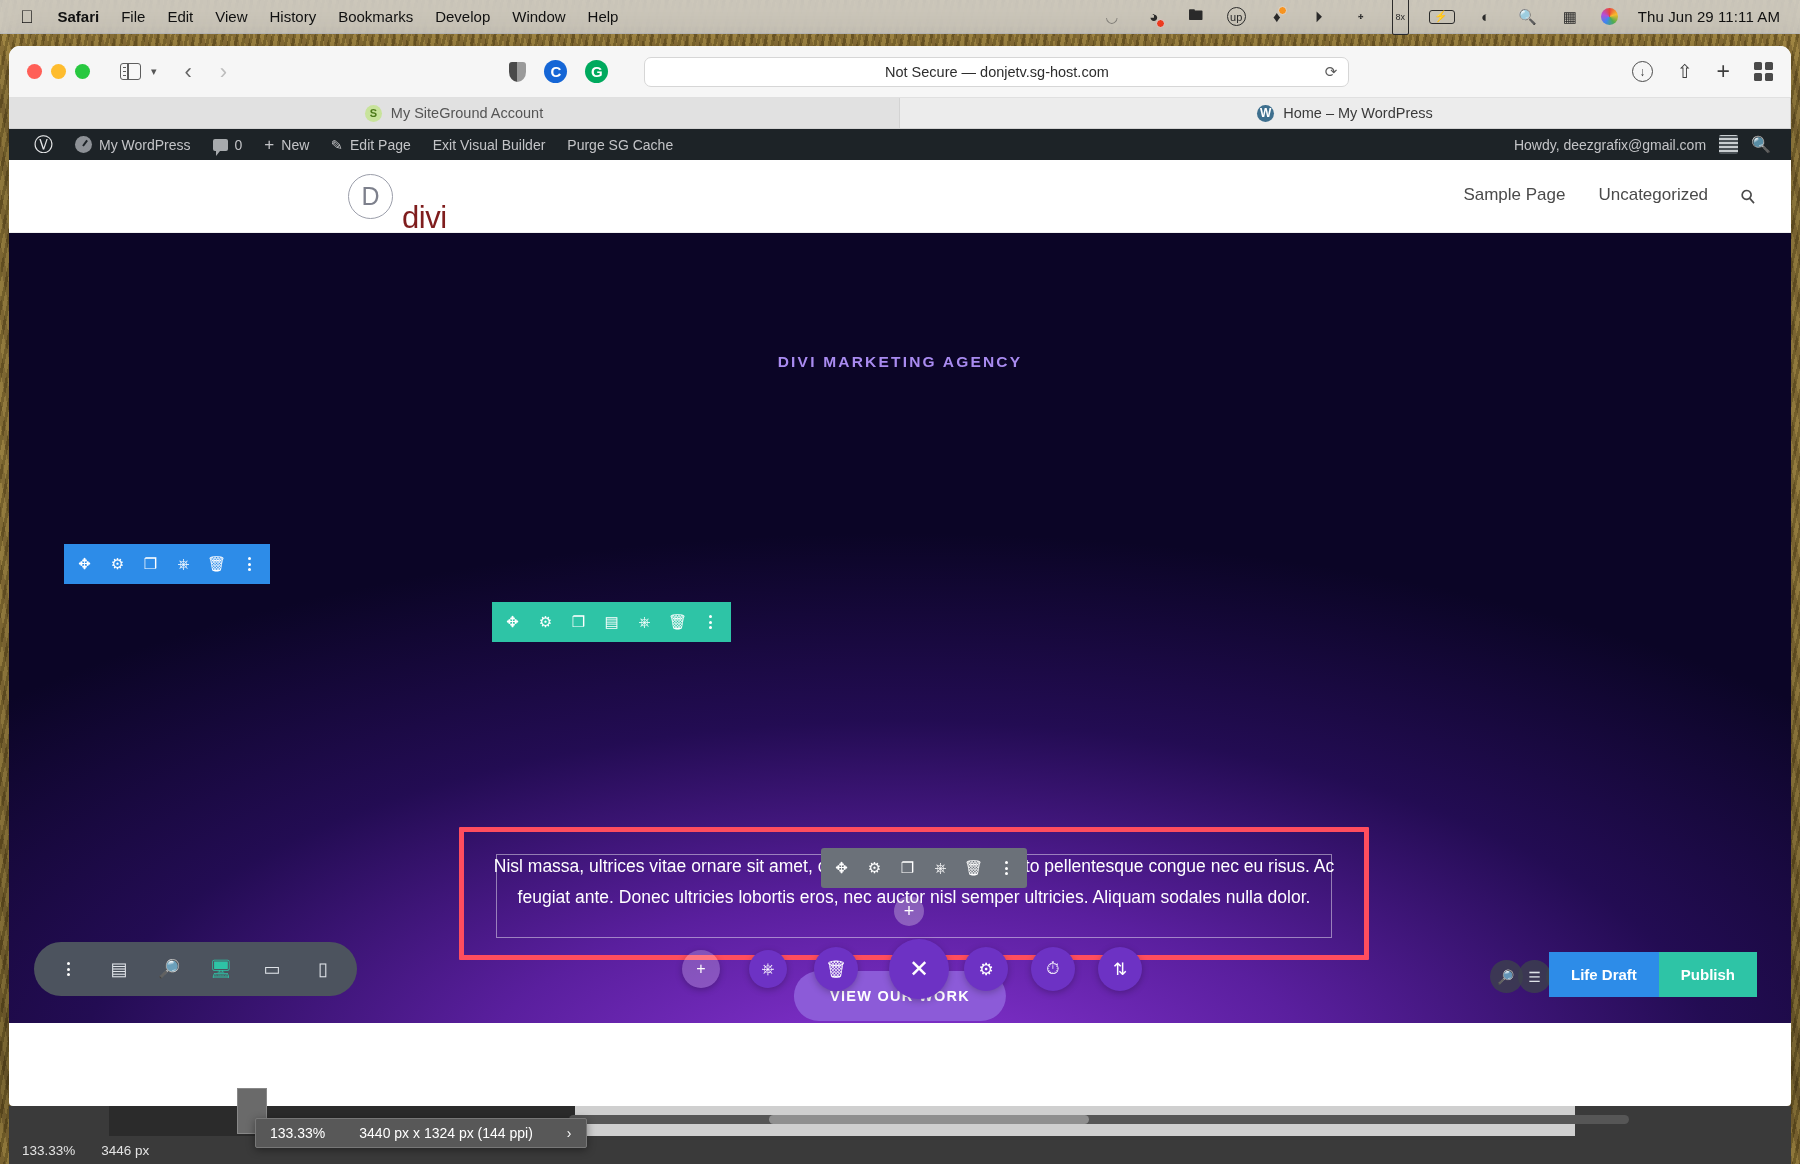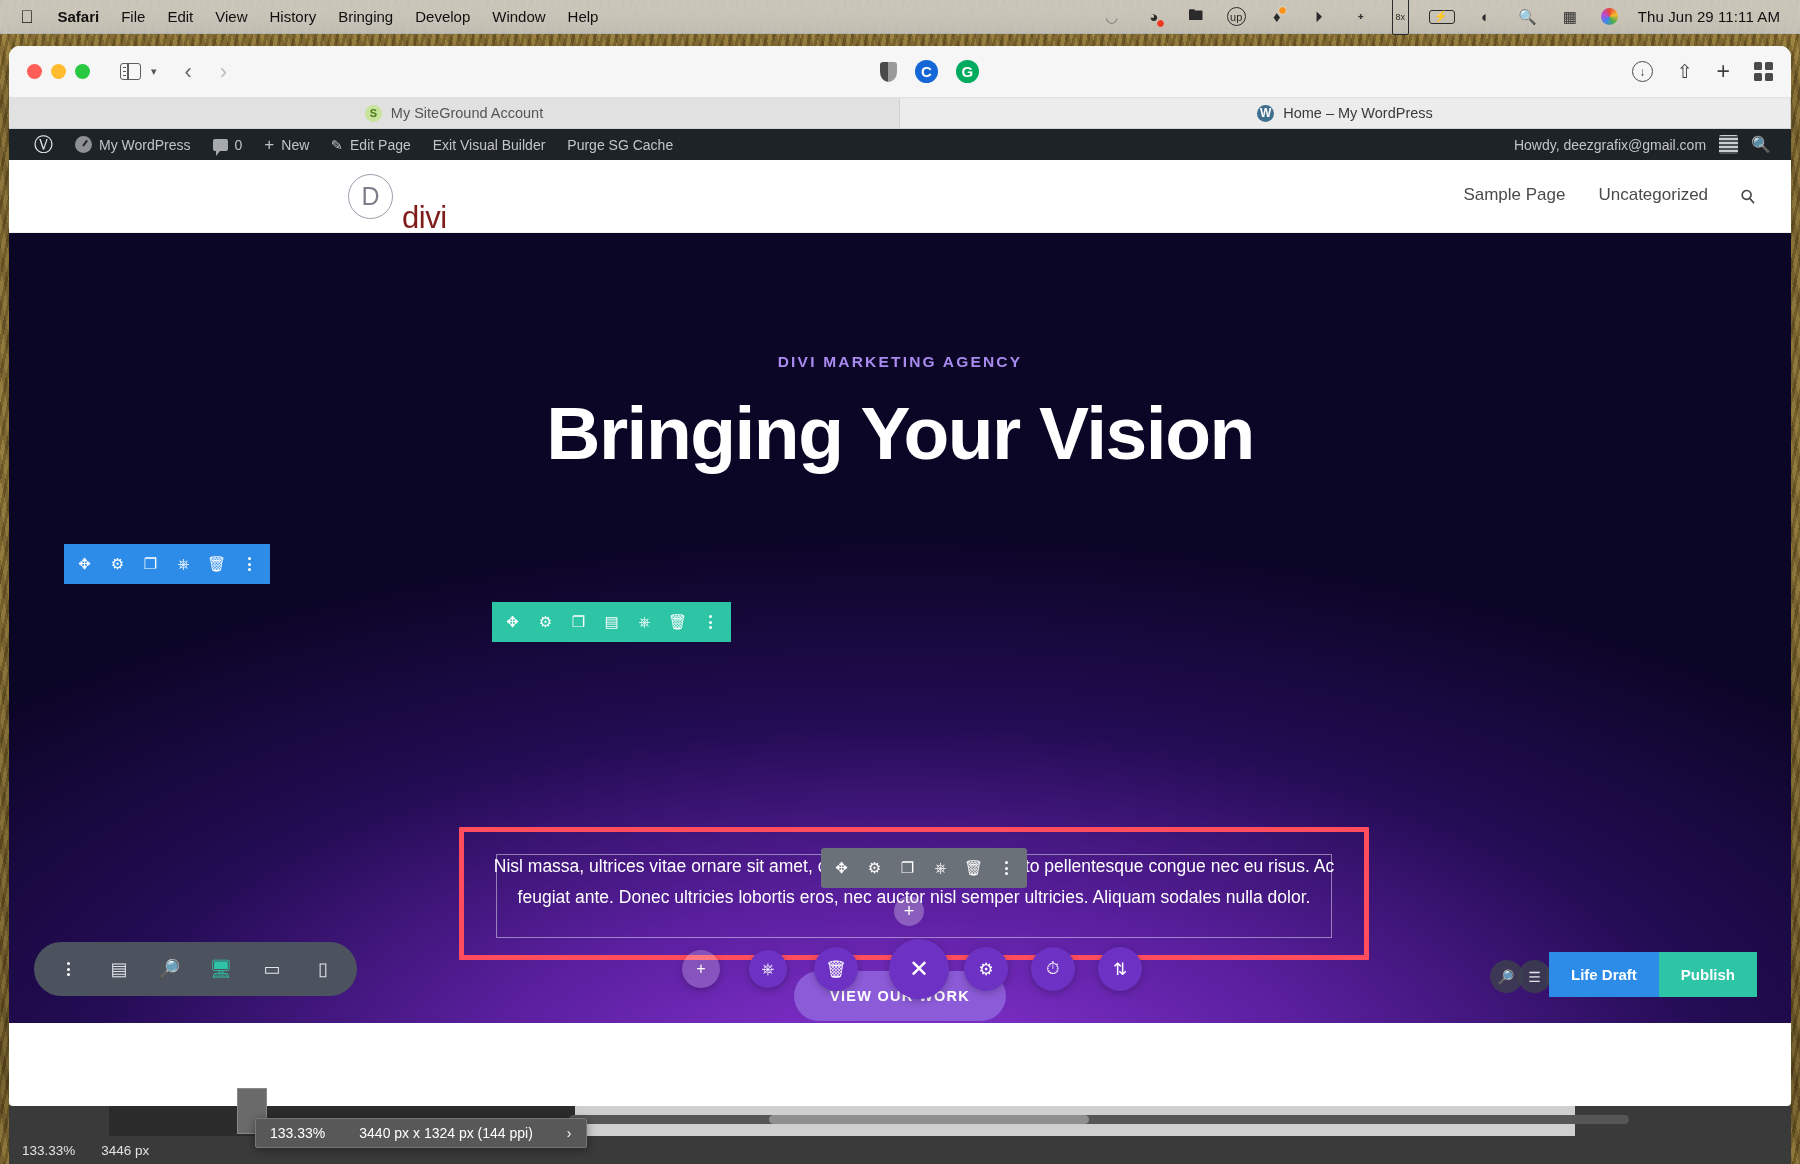--- a/index.html
+++ b/index.html
@@ -244,21 +244,21 @@
 <div id="desktop"></div>
 
 <div id="menubar">
   <div class="mb-left">
     <span class="mb-apple"></span>
     <span class="mb-item mb-bold">Safari</span>
     <span class="mb-item">File</span>
     <span class="mb-item">Edit</span>
     <span class="mb-item">View</span>
     <span class="mb-item">History</span>
-    <span class="mb-item">Bringing</span>
+    <span class="mb-item">Bookmarks</span>
     <span class="mb-item">Develop</span>
     <span class="mb-item">Window</span>
     <span class="mb-item">Help</span>
   </div>
   <div class="mb-right">
     <span class="mb-ico" style="opacity:.45">◡</span>
     <span class="mb-ico">◕<i class="badge-dot"></i></span>
     <span class="mb-ico">🖿</span>
     <span class="mb-ico" style="font-size:11px;border:1.5px solid #2b2b2b;border-radius:50%;width:19px;height:19px;">up</span>
     <span class="mb-ico">♦<i class="badge-dot orange"></i></span>
@@ -287,20 +287,24 @@
       <span class="chev-dn">▾</span>
     </div>
     <div class="nav-arrows">
       <span>‹</span>
       <span class="fwd">›</span>
     </div>
     <div class="tb-mid">
       <span class="shield"></span>
       <span class="circ-ico blue">C</span>
       <span class="circ-ico green">G</span>
+      <div id="urlbar">
+        <span title="Search or enter website name">Not Secure — donjetv.sg-host.com</span>
+        <span class="reload">⟳</span>
+      </div>
     </div>
     <div class="tb-right">
       <span class="dl-ico">↓</span>
       <span class="share-ico">⇧</span>
       <span class="plus-ico">+</span>
       <span class="grid-ico">
           <i></i>
           <i></i>
           <i></i>
           <i></i>
@@ -362,21 +366,20 @@
       <a href="#">Uncategorized</a>
       <span class="nav-search">⚲</span>
     </div>
   </div>
 
   <div id="canvas">
 
     <div class="hero-inner">
       <div class="eyebrow">DIVI MARKETING AGENCY</div>
       <div class="hero-title">
-        <div>Bringing Your Vision</div>
       </div>
     </div>
 
     <div class="sel-outer">
       <div class="sel-inner"></div>
     </div>
     <div class="hero-para">Nisl massa, ultrices vitae ornare sit amet, commodo vitae nulla et justo pellentesque congue nec eu risus. Ac feugiat ante. Donec ultricies lobortis eros, nec auctor nisl semper ultricies. Aliquam sodales nulla dolor.</div>
 
     <button class="cta-btn">VIEW OUR WORK</button>
 

